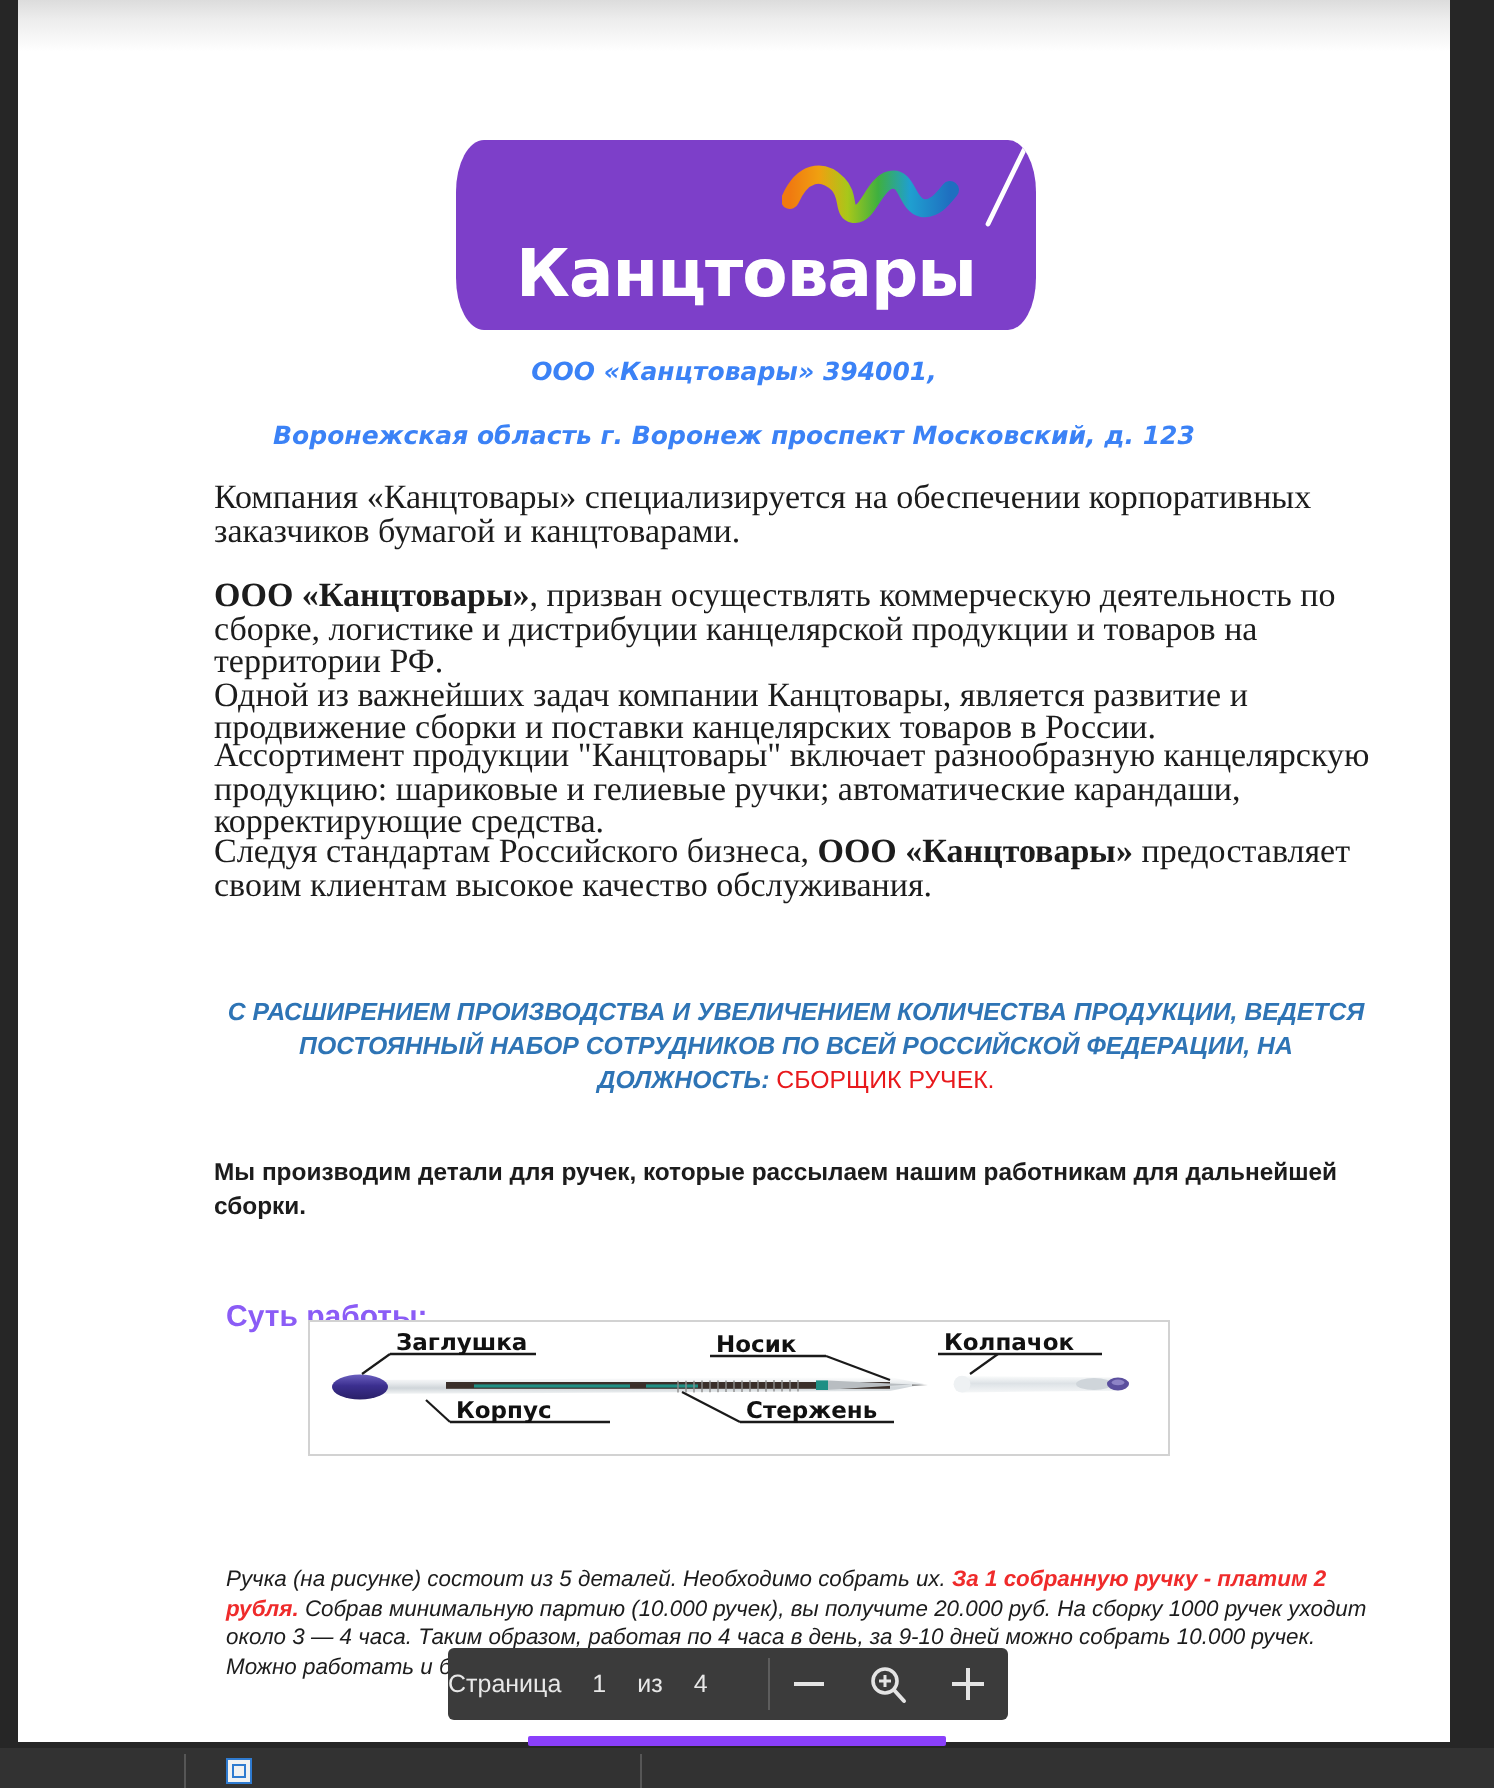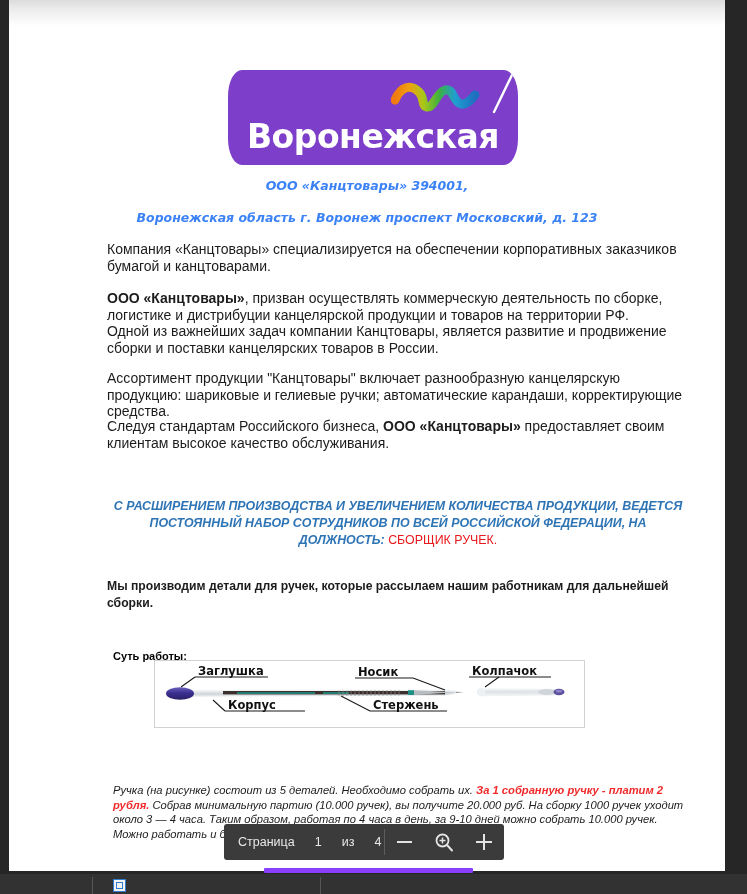--- a/index.html
+++ b/index.html
@@ -103,22 +103,22 @@
     color: #3b82f6;
   }
   #addr1 { top: 178px; }
   #addr2 { top: 210px; }
 
   
   .para {
     position: absolute;
     left: 98px;
     width: 580px;
-    font-family: Liberation Sans, sans-serif;
-    font-size: 14px;
+    font-family: Liberation Serif, serif;
+    font-size: 17px;
     line-height: 16.6px;
     color: #1c1c1c;
   }
   .para b { font-weight: bold; }
 
   #p1 { top: 241px; }
   #p2 { top: 290px; }
   #p3 { top: 370px; }
   #p4 { top: 418px; }
 
@@ -155,22 +155,22 @@
     color: #1c1c1c;
   }
 
   
   #sut-heading {
     position: absolute;
     left: 104px;
     top: 650px;
     font-family: "Liberation Sans", sans-serif;
     font-weight: bold;
-    font-size: 11px;
-    color: #000000;
+    font-size: 15px;
+    color: #8b5cf6;
   }
 
   
   #pen-figure {
     position: absolute;
     left: 145px;
     top: 660px;
     width: 429px;
     height: 66px;
     background: #ffffff;
@@ -210,24 +210,22 @@
     align-items: center;
     color: #e8e8e8;
     font-family: "Liberation Sans", sans-serif;
     font-size: 12.5px;
     z-index: 40;
   }
   #pdf-toolbar .tb-left {
     display: flex;
     align-items: center;
     gap: 13px;
-    padding-left: 14px;
     width: 160px;
     box-sizing: border-box;
-    justify-content: space-between;
   }
   #pdf-toolbar .tb-sep {
     width: 1px;
     height: 26px;
     background: #5d5d5d;
   }
   #pdf-toolbar .tb-right {
     display: flex;
     align-items: center;
     justify-content: space-around;
@@ -344,21 +342,21 @@
                 <stop offset="55%" stop-color="#3fb03f"></stop>
                 <stop offset="75%" stop-color="#1f9fd0"></stop>
                 <stop offset="100%" stop-color="#1f6fc0"></stop>
               </linearGradient>
             </defs>
             <path d="M4,26 C10,12 20,10 28,18 C34,24 30,32 36,33 C43,34 46,18 54,16 C63,14 62,28 70,30 C76,31 80,26 84,21" fill="none" stroke="url(#rg)" stroke-width="9" stroke-linecap="round"></path>
           </svg>
           <svg class="logo-slash" viewBox="0 0 36 48">
             <path d="M30,3 L12,40" stroke="#ffffff" stroke-width="2.4" fill="none" stroke-linecap="round"></path>
           </svg>
-          <div class="logo-text">Воронежская</div>
+          <div class="logo-text">Канцтовары</div>
         </div>
       </div>
 
       <div class="addr-line" id="addr1">ООО «Канцтовары» 394001,</div>
       <div class="addr-line" id="addr2">Воронежская область г. Воронеж проспект Московский, д. 123</div>
 
       <div class="para" id="p1">Компания «Канцтовары» специализируется на обеспечении корпоративных заказчиков бумагой и канцтоварами.</div>
 
       <div class="para" id="p2">
         <b>ООО «Канцтовары»</b><span>, призван осуществлять коммерческую деятельность по сборке, логистике и дистрибуции канцелярской продукции и товаров на территории РФ.</span><br>

